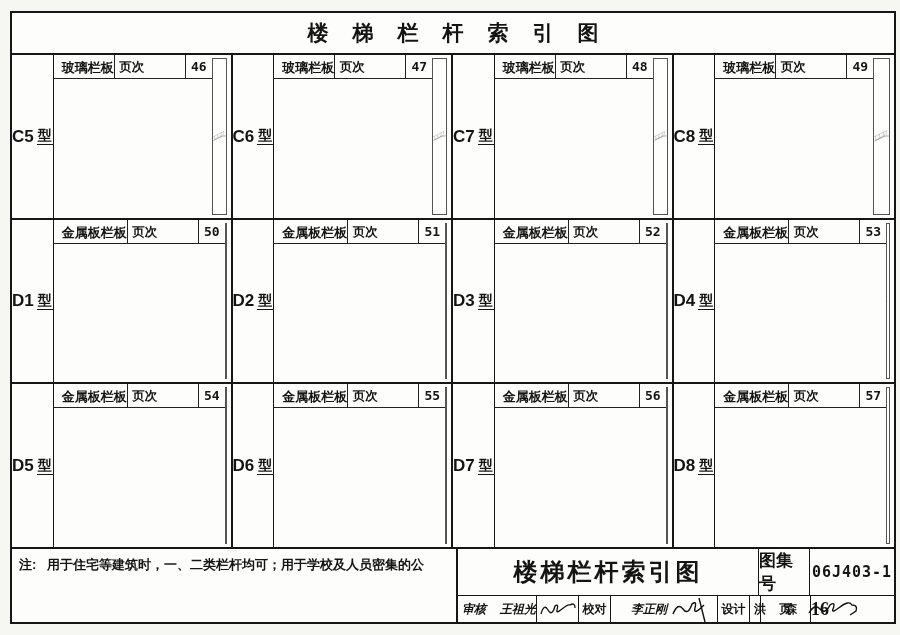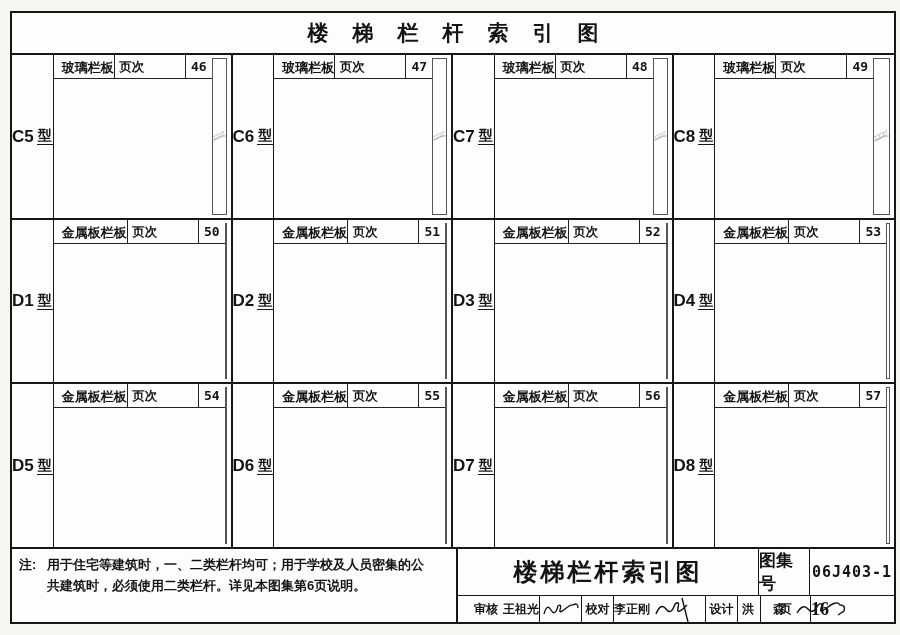--- a/index.html
+++ b/index.html
@@ -83,24 +83,24 @@
     justify-content:center;font-size:17px;font-weight:700;
   }
   .tb-atlas-no{
     flex:0 0 84px;border-left:1.5px solid #161616;display:flex;align-items:center;
     justify-content:center;font-size:15px;font-weight:700;letter-spacing:1px;
     font-family:"DejaVu Sans Mono",monospace;
   }
   .tb-bottom{flex:0 0 22px;display:flex;font-size:12px;font-weight:700;align-items:stretch;}
   .tbc{display:flex;align-items:center;box-sizing:border-box;white-space:nowrap;overflow:visible;position:relative;}
   .bl{border-left:1.5px solid #161616;}
-  .c-rev{flex:0 0 76px;padding-left:16px;gap:5px;}
+  .c-rev{flex:0 0 76px;padding-left:4px;gap:14px;font-style:italic;}
   .c-sig1{flex:0 0 42px;justify-content:center;}
   .c-chk{flex:0 0 32px;justify-content:center;}
-  .c-chkname{flex:0 0 92px;padding-left:0;gap:2px;}
+  .c-chkname{flex:0 0 92px;padding-left:20px;gap:2px;font-style:italic;}
   .c-des{flex:0 0 32px;justify-content:center;}
   .c-desname{flex:1 1 auto;padding-left:4px;gap:2px;min-width:0;}
   .name-gap{letter-spacing:8px;}
   .c-page{flex:0 0 50px;justify-content:center;font-size:12.5px;}
   .c-pageno{
     flex:0 0 84px;justify-content:flex-start;font-size:18px;
     font-family:Liberation Serif, serif;
   }
   .sig-svg{flex:0 0 auto;}
 </style>
@@ -732,21 +732,20 @@
           </div>
         </div>
       </div>
     </div>
 
   <div class="bottom">
     <div class="note-box">
       <span class="note-prefix">注:</span>
       <span class="note-text">
         <span>用于住宅等建筑时，一、二类栏杆均可；用于学校及人员密集的公</span><br>
-        <span>共建筑时，必须使用二类栏杆。详见本图集第6页说明。</span>
       </span>
     </div>
 
     <div class="tblock">
       <div class="tb-top">
         <div class="tb-title">楼梯栏杆索引图</div>
         <div class="tb-atlas-label bl">图集号</div>
         <div class="tb-atlas-no bl">06J403-1</div>
       </div>
       <div class="tb-bottom">

